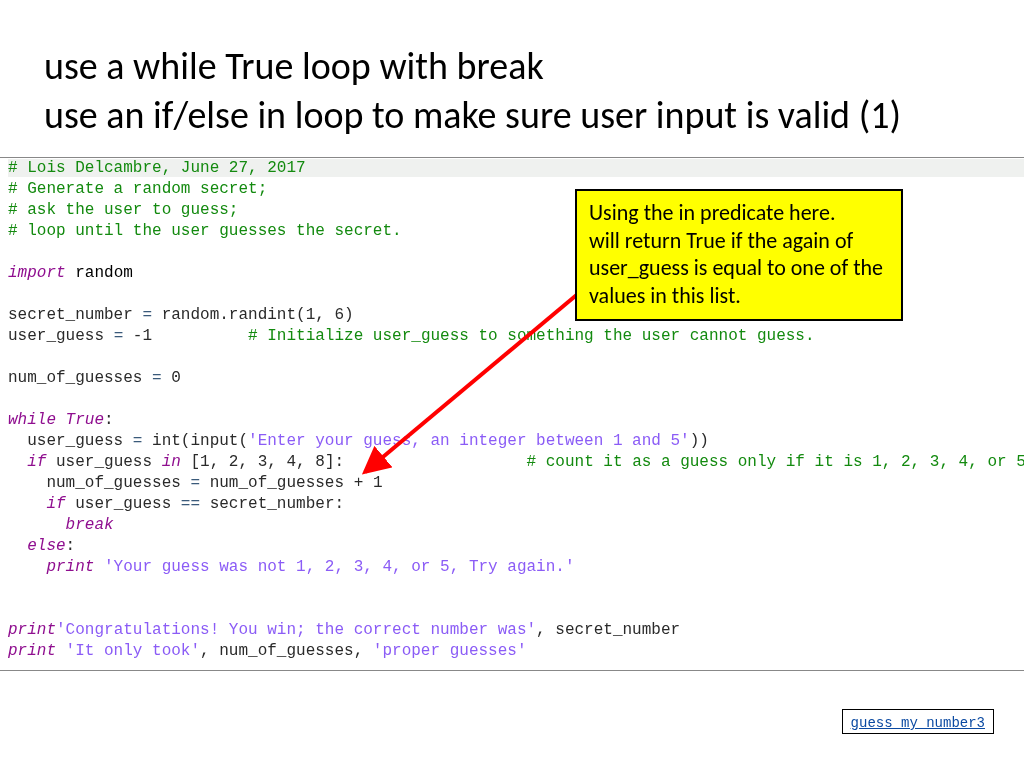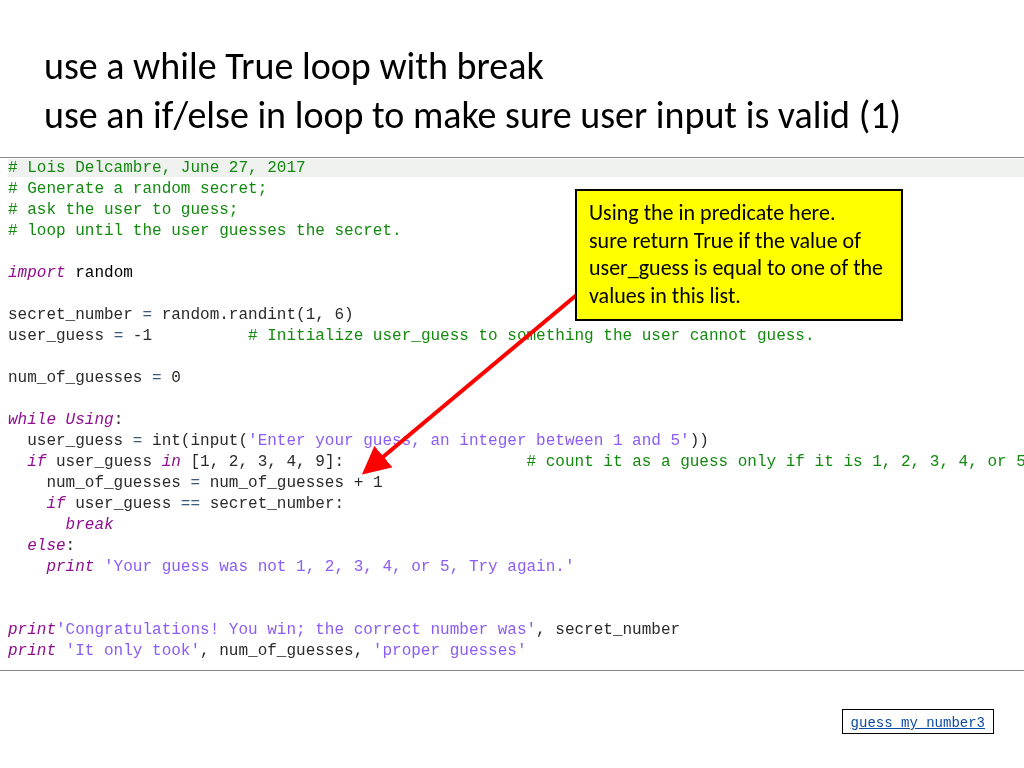--- a/index.html
+++ b/index.html
@@ -101,37 +101,37 @@
 <span class="c-green"># ask the user to guess;</span>
 <span class="c-green"># loop until the user guesses the secret.</span>
 
 <span class="c-purple">import </span><span class="c-black">random</span>
 
 <span class="c-plain">secret_number </span><span class="c-bluegray">= </span><span class="c-plain">random.randint(</span><span class="c-plain">1, 6</span><span class="c-plain">)</span>
 <span class="c-plain">user_guess </span><span class="c-bluegray">= </span><span class="c-plain">-1</span><span class="c-green">          # Initialize user_guess to something the user cannot guess.</span>
 
 <span class="c-plain">num_of_guesses </span><span class="c-bluegray">= </span><span class="c-plain">0</span>
 
-<span class="c-purple">while Using</span><span class="c-plain">:</span>
+<span class="c-purple">while True</span><span class="c-plain">:</span>
 <span class="c-plain">  user_guess </span><span class="c-bluegray">= </span><span class="c-plain">int(input(</span><span class="c-red">'Enter your guess, an integer between 1 and 5'</span><span class="c-plain">))</span>
-<span class="c-purple">  if </span><span class="c-plain">user_guess </span><span class="c-purple">in </span><span class="c-plain">[1, 2, 3, 4, 9]</span><span class="c-plain">:</span><span class="c-green">                   # count it as a guess only if it is 1, 2, 3, 4, or 5</span>
+<span class="c-purple">  if </span><span class="c-plain">user_guess </span><span class="c-purple">in </span><span class="c-plain">[1, 2, 3, 4, 8]</span><span class="c-plain">:</span><span class="c-green">                   # count it as a guess only if it is 1, 2, 3, 4, or 5</span>
 <span class="c-plain">    num_of_guesses </span><span class="c-bluegray">= </span><span class="c-plain">num_of_guesses </span><span class="c-plain">+ 1</span>
 <span class="c-purple">    if </span><span class="c-plain">user_guess </span><span class="c-bluegray">== </span><span class="c-plain">secret_number</span><span class="c-plain">:</span>
 <span class="c-purple">      break</span>
 <span class="c-purple">  else</span><span class="c-plain">:</span>
 <span class="c-purple">    print </span><span class="c-red">'Your guess was not 1, 2, 3, 4, or 5, Try again.'</span>
 
 
 <span class="c-purple">print</span><span class="c-red">'Congratulations! You win; the correct number was'</span><span class="c-plain">, secret_number</span>
 <span class="c-purple">print </span><span class="c-red">'It only took'</span><span class="c-plain">, num_of_guesses, </span><span class="c-red">'proper guesses'</span></div>
 </div>
 
 <div class="callout">
   <span>Using the in predicate here.</span><br>
-  <span>sure return True if the value of</span><br>
+  <span>will return True if the again of</span><br>
   <span>user_guess is equal to one of the</span><br>
   <span>values in this list.</span>
 </div>
 
 <svg class="arrow-svg" viewBox="0 0 300 225">
   <defs>
     <marker id="arrowhead" markerWidth="7" markerHeight="7" refX="6" refY="3.5" orient="auto">
       <polygon points="0 0, 7 3.5, 0 7" fill="#ff0000"></polygon>
     </marker>
   </defs>

